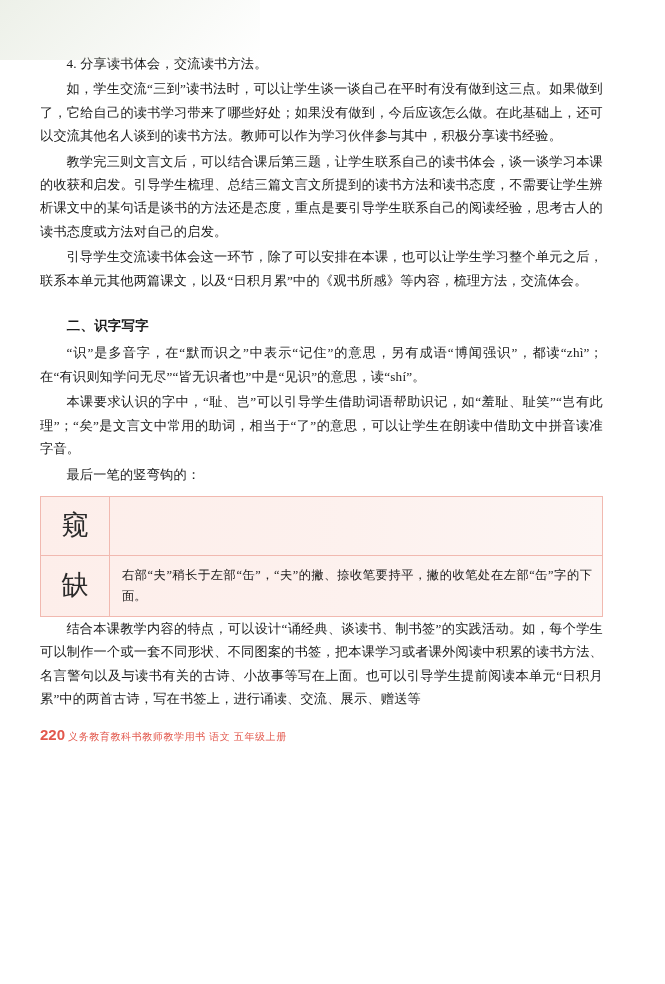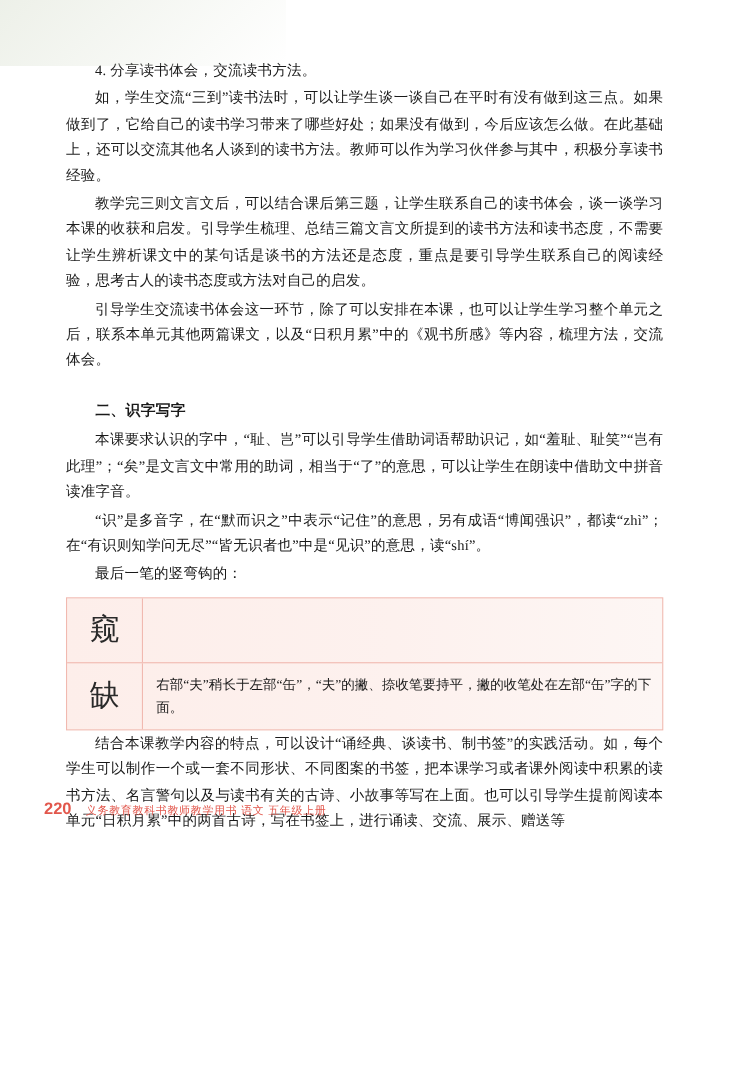--- a/index.html
+++ b/index.html
@@ -13,21 +13,21 @@
     font-family: "Liberation Serif", "DejaVu Serif", serif;
     color: #1a1a1a;
     overflow: hidden;
     position: relative;
   }
   .page {
     position: relative;
     width: 665px;
     height: 796px;
     box-sizing: border-box;
-    padding: 52px 62px 0 60px;
+    padding: 52px 62px 0 40px;
   }
   
   .paper-tint {
     position: absolute;
     top: 0;
     left: 0;
     width: 260px;
     height: 60px;
     background: linear-gradient(135deg, rgba(222,228,214,0.55), rgba(255,255,255,0));
     pointer-events: none;
@@ -91,21 +91,21 @@
     color: #1a1a1a;
   }
 
   
   .footer {
     position: absolute;
     left: 40px;
     bottom: 52px;
     display: flex;
     align-items: baseline;
-    gap: 13px;
+    gap: 3px;
   }
   .footer .page-number {
     color: #e2574c;
     font-size: 15px;
     font-weight: bold;
     font-family: "Liberation Sans", "DejaVu Sans", sans-serif;
   }
   .footer .footer-text {
     color: #e2574c;
     font-size: 10px;
@@ -118,22 +118,22 @@
 
 <div class="page">
   <div class="paper-tint"></div>
 
   <p class="body-text">4. 分享读书体会，交流读书方法。</p>
   <p class="body-text">如，学生交流“三到”读书法时，可以让学生谈一谈自己在平时有没有做到这三点。如果做到了，它给自己的读书学习带来了哪些好处；如果没有做到，今后应该怎么做。在此基础上，还可以交流其他名人谈到的读书方法。教师可以作为学习伙伴参与其中，积极分享读书经验。</p>
   <p class="body-text">教学完三则文言文后，可以结合课后第三题，让学生联系自己的读书体会，谈一谈学习本课的收获和启发。引导学生梳理、总结三篇文言文所提到的读书方法和读书态度，不需要让学生辨析课文中的某句话是谈书的方法还是态度，重点是要引导学生联系自己的阅读经验，思考古人的读书态度或方法对自己的启发。</p>
   <p class="body-text">引导学生交流读书体会这一环节，除了可以安排在本课，也可以让学生学习整个单元之后，联系本单元其他两篇课文，以及“日积月累”中的《观书所感》等内容，梳理方法，交流体会。</p>
 
   <h2 class="section-heading">二、识字写字</h2>
+  <p class="body-text">“识”是多音字，在“默而识之”中表示“记住”的意思，另有成语“博闻强识”，都读“zhì”；在“有识则知学问无尽”“皆无识者也”中是“见识”的意思，读“shí”。</p>
   <p class="body-text">本课要求认识的字中，“耻、岂”可以引导学生借助词语帮助识记，如“羞耻、耻笑”“岂有此理”；“矣”是文言文中常用的助词，相当于“了”的意思，可以让学生在朗读中借助文中拼音读准字音。</p>
-  <p class="body-text">“识”是多音字，在“默而识之”中表示“记住”的意思，另有成语“博闻强识”，都读“zhì”；在“有识则知学问无尽”“皆无识者也”中是“见识”的意思，读“shí”。</p>
   <p class="body-text">最后一笔的竖弯钩的：</p>
 
   <div class="writing-box">
     <div class="writing-row">
       <div class="char-cell">窥</div>
     </div>
     <div class="writing-row">
       <div class="char-cell">缺</div>
       <div class="desc-cell">右部“夫”稍长于左部“缶”，“夫”的撇、捺收笔要持平，撇的收笔处在左部“缶”字的下面。</div>
     </div>

